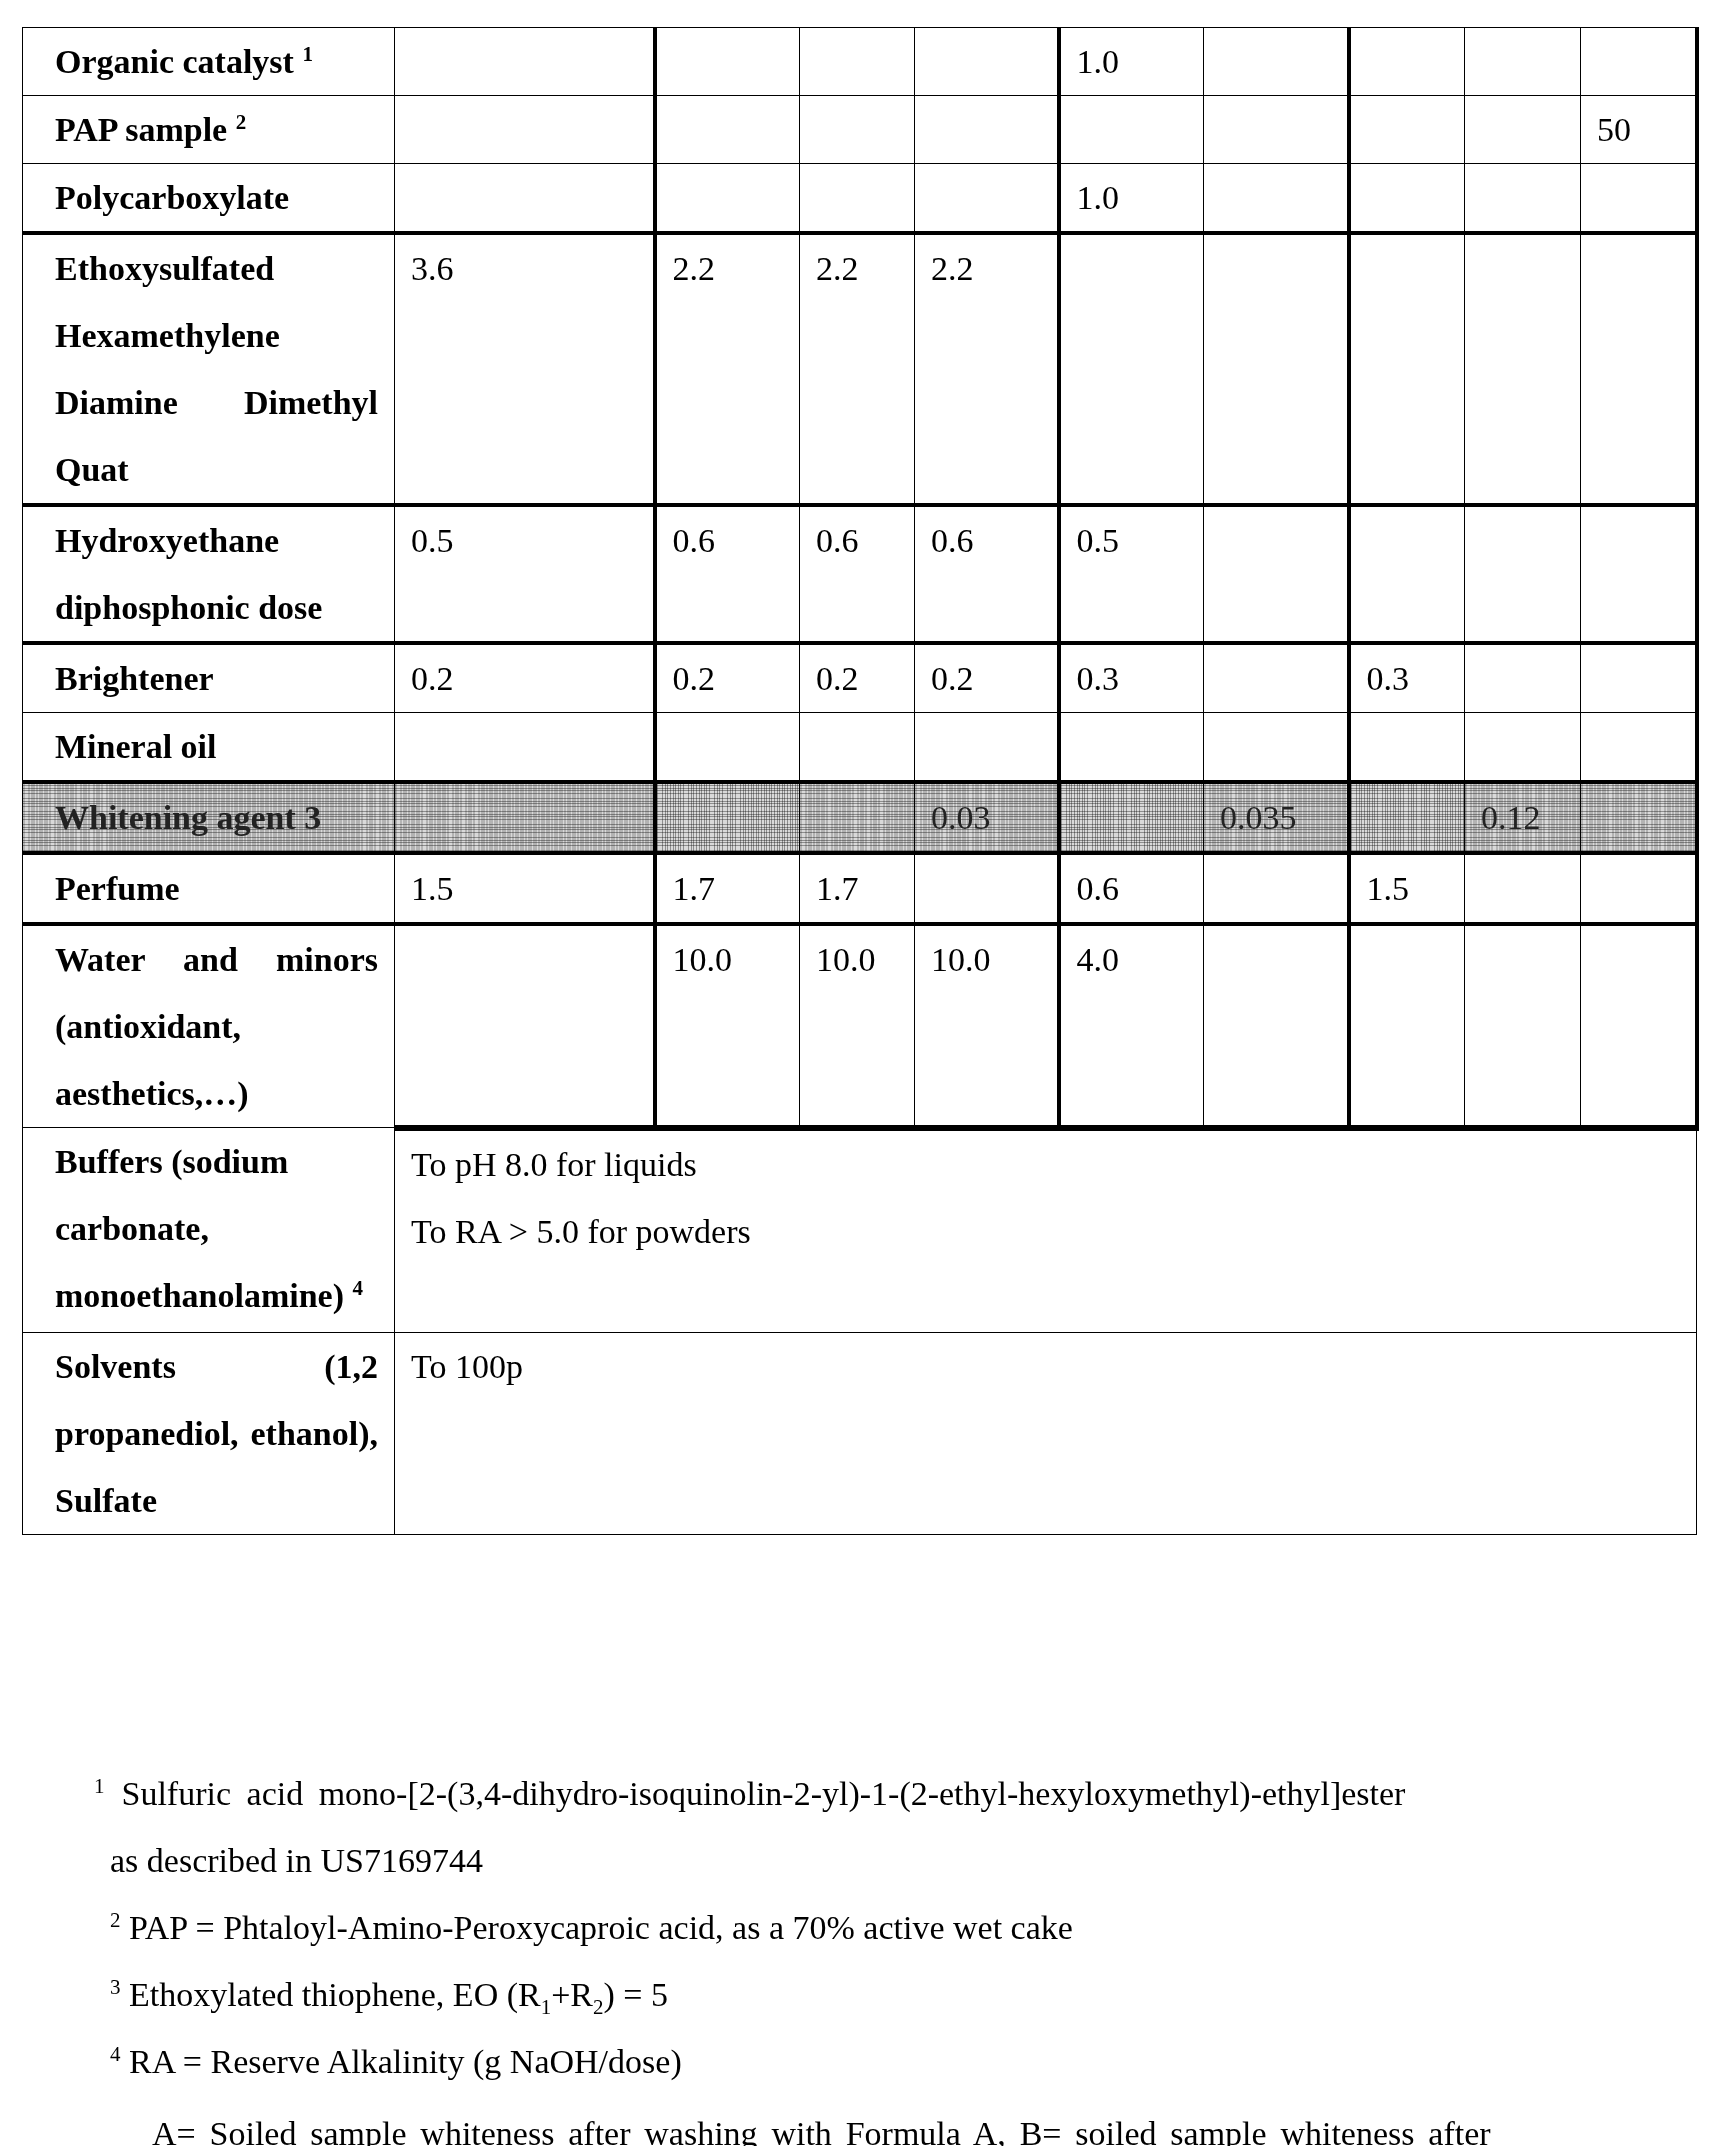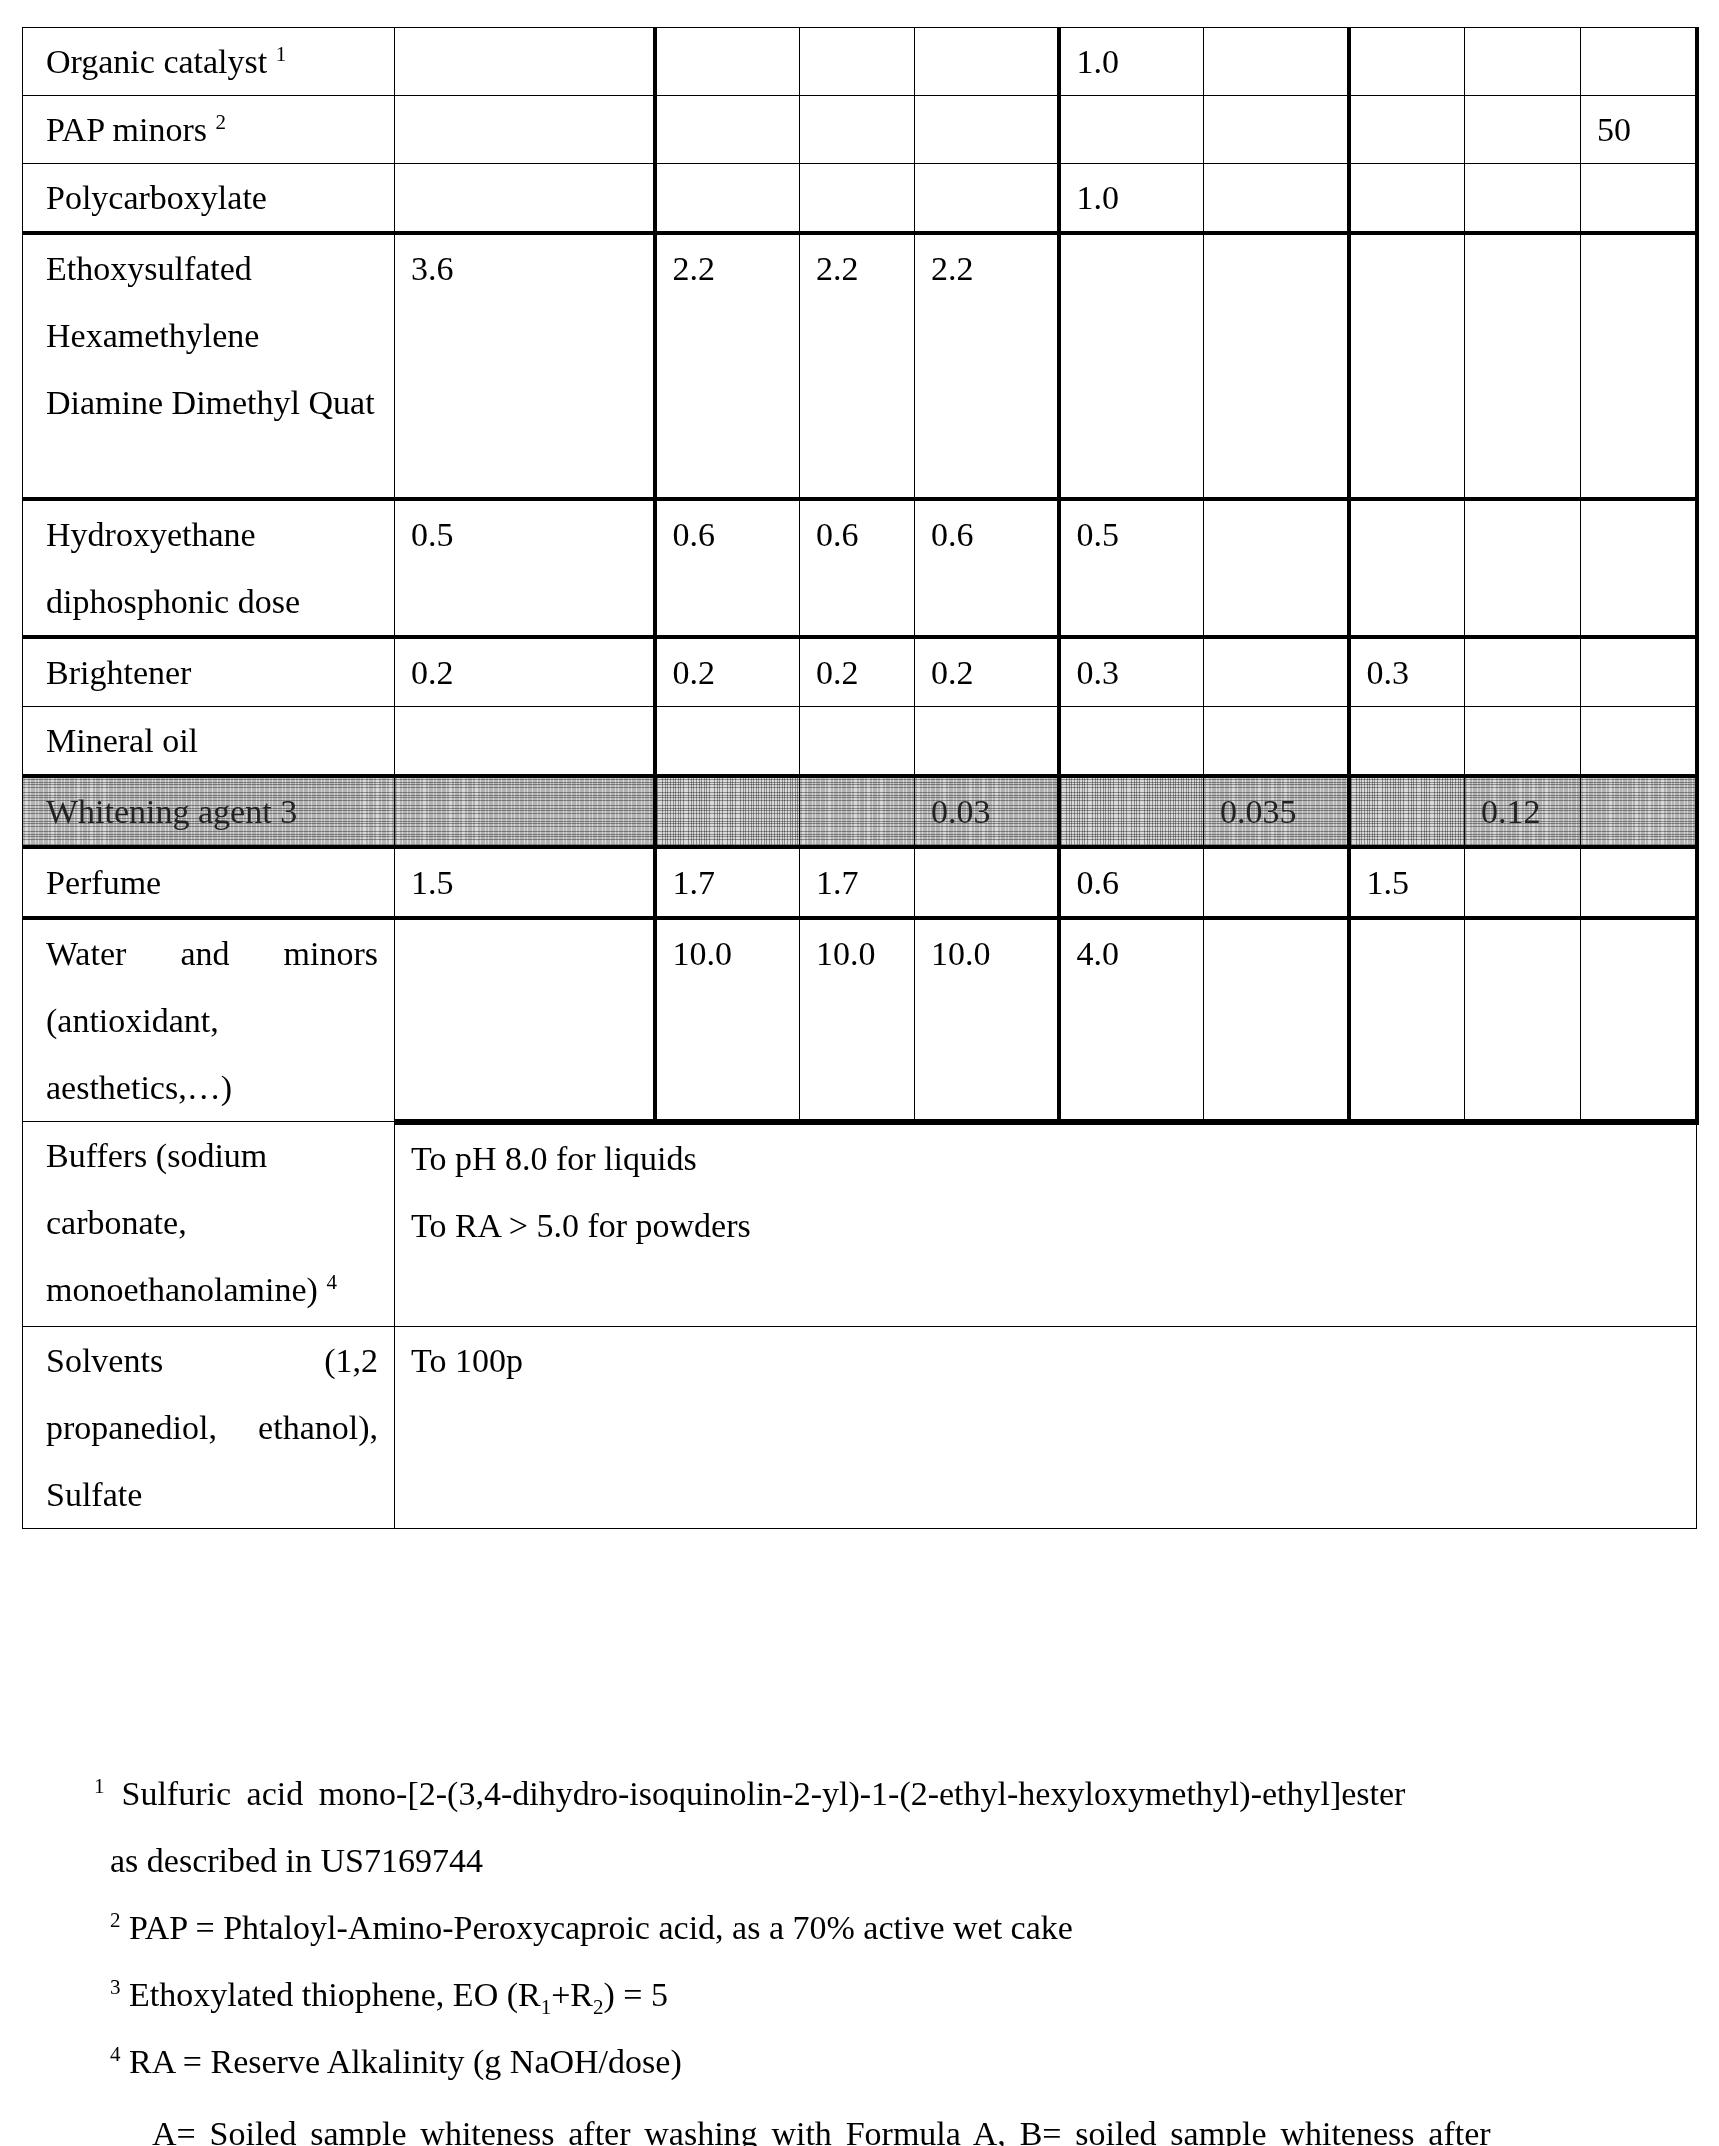--- a/index.html
+++ b/index.html
@@ -2,21 +2,21 @@
 <html style="font-size:14px"><head>
 <meta charset="utf-8">
 <style>
   html, body { margin:0; padding:0; background:#ffffff; }
   body { width:1719px; height:2146px; position:relative; overflow:hidden;
          font-family:"Liberation Serif", "DejaVu Serif", serif; color:#000; }
   table.formula { position:absolute; left:22px; top:27px; border-collapse:collapse;
          table-layout:fixed; width:1672px; }
   table.formula td { border:1.8px solid #000; vertical-align:top; padding:0 0 0 16px;
          font-size:34px; line-height:67px; box-sizing:border-box; }
-  table.formula td.name { padding-left:23px; padding-right:16px; text-align:justify; }
+  table.formula td.name { padding-left:32px; padding-right:16px; text-align:justify;font-weight:bold; }
   td.thickL { border-left:4.4px solid #000 !important; }
   tr.thickT td { border-top:4.4px solid #000; }
   tr.shaded td { background-color:#d9d9d9;
       background-image: repeating-linear-gradient(0deg, rgba(0,0,0,0.35) 0 0.9px, transparent 0.9px 2.6px),
                         repeating-linear-gradient(90deg, rgba(0,0,0,0.35) 0 0.9px, transparent 0.9px 2.6px);
       color:#222; }
   .thickRight { border-right:4.4px solid #000 !important; }
   tr.waterrow td.data { border-bottom:6.2px solid #000; }
   sup { font-size:21px; line-height:0; vertical-align:super; }
   .foot { position:absolute; left:110px; font-size:34px; line-height:42px; }
@@ -46,21 +46,21 @@
         <td class="data thickL"></td>
         <td class="data"></td>
         <td class="data"></td>
         <td class="data thickL">1.0</td>
         <td class="data"></td>
         <td class="data thickL"></td>
         <td class="data"></td>
         <td class="data thickRight"></td>
       </tr>
       <tr style="height: 68px;">
-        <td class="name"><span>PAP minors</span> <sup>2</sup></td>
+        <td class="name"><span>PAP sample</span> <sup>2</sup></td>
         <td class="data"></td>
         <td class="data thickL"></td>
         <td class="data"></td>
         <td class="data"></td>
         <td class="data thickL"></td>
         <td class="data"></td>
         <td class="data thickL"></td>
         <td class="data"></td>
         <td class="data thickRight">50</td>
       </tr>

